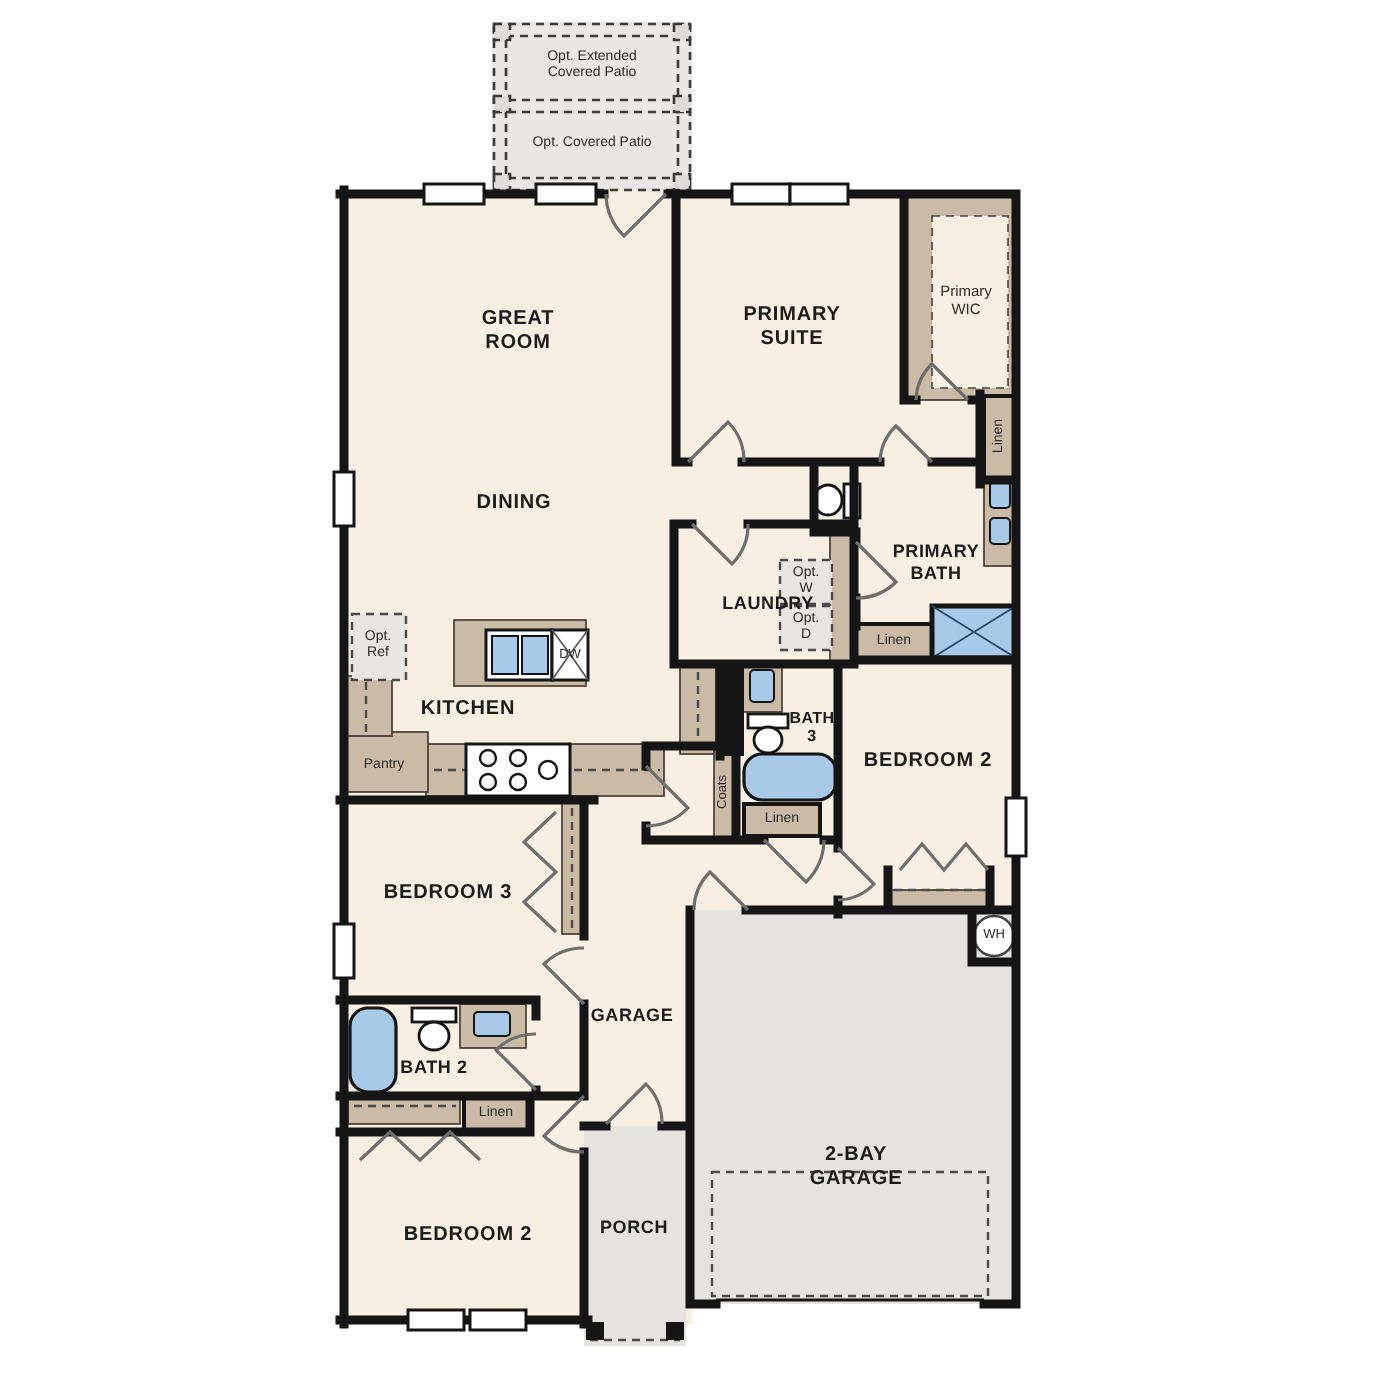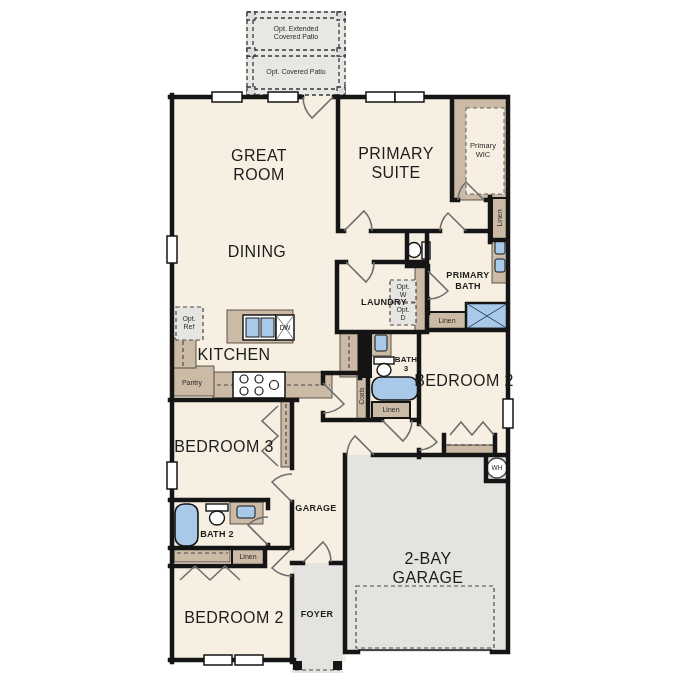--- a/index.html
+++ b/index.html
@@ -1,21 +1,21 @@
 <!DOCTYPE html>
 <html><head>
 <meta charset="utf-8">
 <style>
   html,body{margin:0;padding:0;background:#ffffff;}
   #stage{position:relative;width:687px;height:687px;background:#ffffff;overflow:hidden;
          font-family:"Liberation Sans", sans-serif;}
   #plan-svg{position:absolute;left:0;top:0;}
   .lbl{position:absolute;transform:translate(-50%,-50%);white-space:pre-line;text-align:center;
        color:#1c1c1c;line-height:1.18;pointer-events:none;}
-  .room{font-weight:normal;font-size:16px;letter-spacing:.4px;}
+  .room{font-weight:bold;font-size:10px;letter-spacing:.4px;}
   .room-sm{font-weight:bold;font-size:9px;letter-spacing:.3px;}
   .room-xs{font-weight:bold;font-size:8px;letter-spacing:.2px;}
   .note{font-size:7px;color:#2a2a2a;}
   .note-lg{font-size:7.5px;color:#2a2a2a;}
   .vert{transform:translate(-50%,-50%) rotate(-90deg);}
   .tiny{font-size:6.5px;color:#2a2a2a;}
 </style>
 </head>
 <body>
 
@@ -210,22 +210,22 @@
 <div class="lbl room-sm" style="left:384px;top:302px">LAUNDRY</div>
 <div class="lbl room-sm" style="left:468px;top:281px">PRIMARY
 BATH</div>
 <div class="lbl room-xs" style="left:406px;top:364px">BATH
 3</div>
 <div class="lbl room" style="left:464px;top:381px">BEDROOM 2</div>
 <div class="lbl room" style="left:224px;top:447px">BEDROOM 3</div>
 <div class="lbl room-sm" style="left:316px;top:508px">GARAGE</div>
 <div class="lbl room-sm" style="left:217px;top:534px">BATH 2</div>
 <div class="lbl room" style="left:234px;top:618px">BEDROOM 2</div>
-<div class="lbl room-sm" style="left:317px;top:614px">FOYER</div>
-<div class="lbl room" style="left:428px;top:569px">2-BAY
+<div class="lbl room-sm" style="left:317px;top:614px">PORCH</div>
+<div class="lbl room" style="left:428px;top:584px">2-BAY
 GARAGE</div>
 
 <div class="lbl note" style="left:189px;top:323px">Opt.
 Ref</div>
 <div class="lbl note" style="left:403px;top:291px">Opt.
 W</div>
 <div class="lbl note" style="left:403px;top:314px">Opt.
 D</div>
 <div class="lbl note" style="left:192px;top:383px">Pantry</div>
 <div class="lbl note vert" style="left:500px;top:218px">Linen</div>

